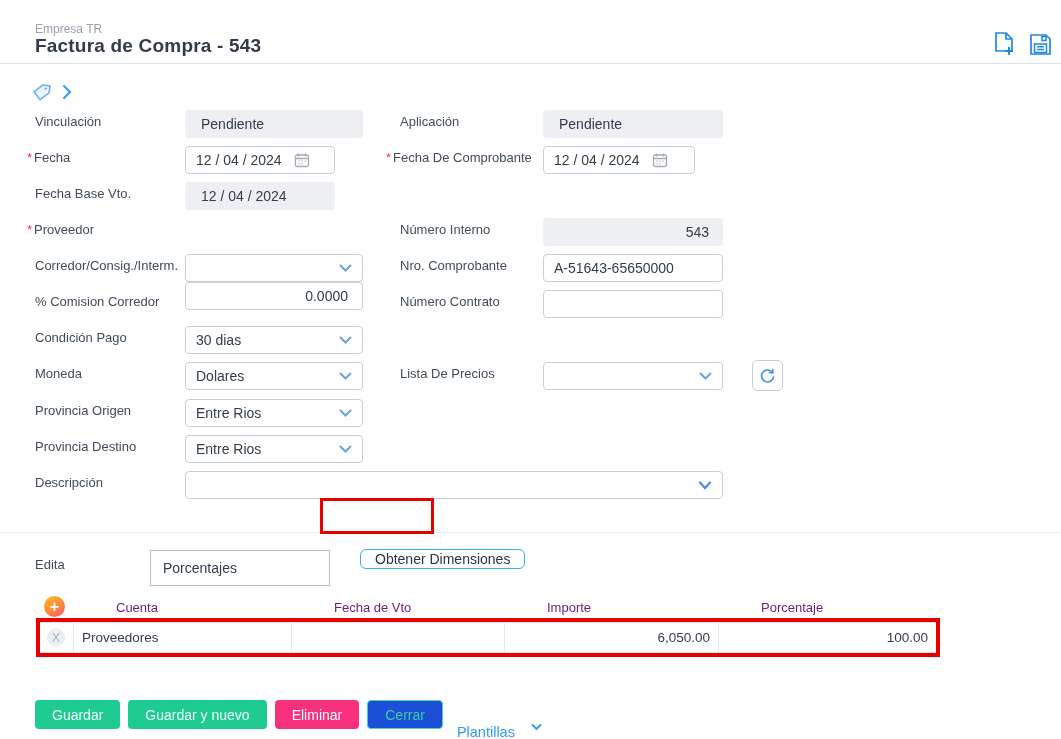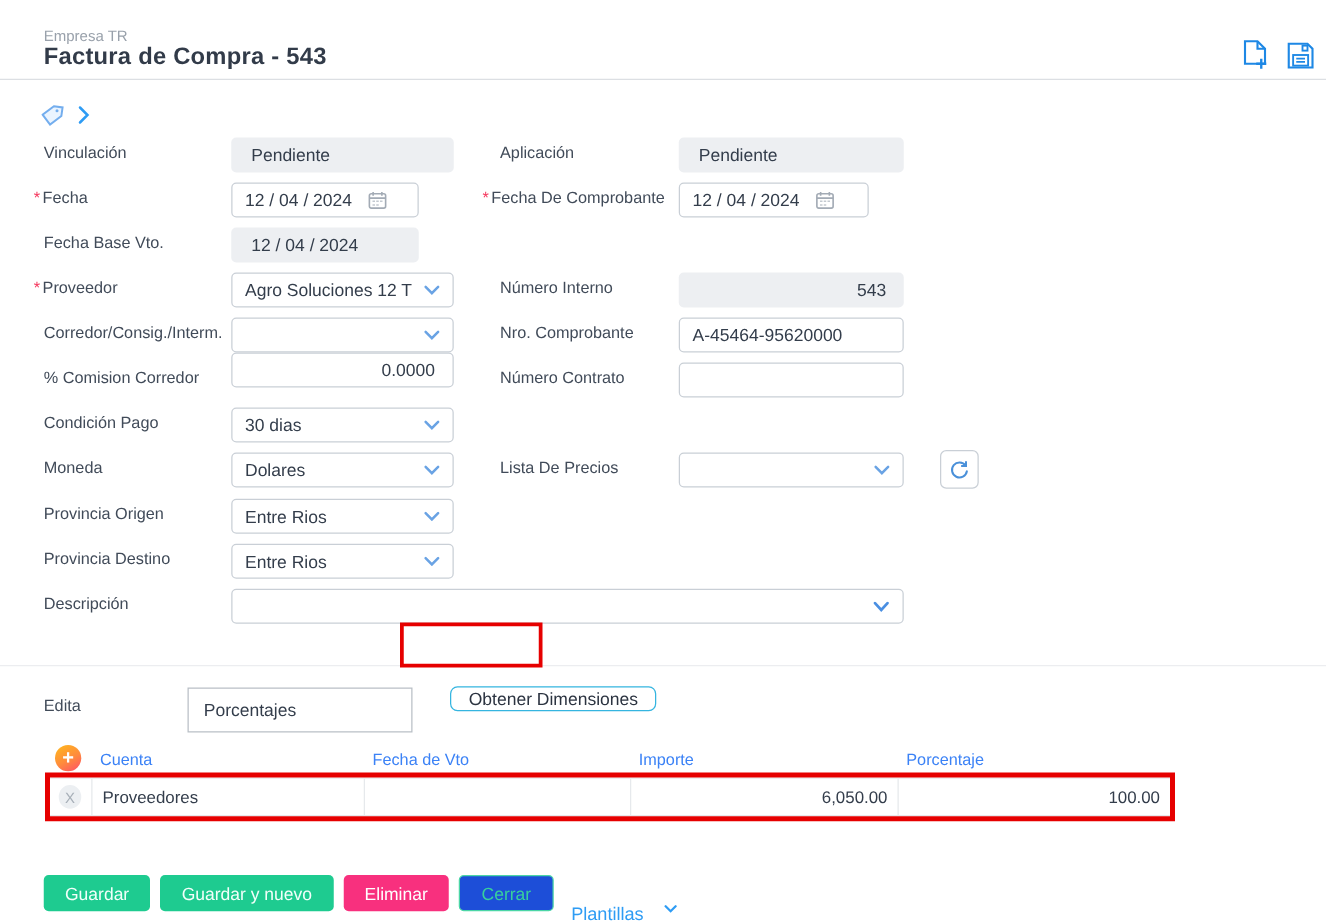--- a/index.html
+++ b/index.html
@@ -37,21 +37,21 @@
   
   .annot{position:absolute;border:3px solid #e60000;box-sizing:border-box;pointer-events:none;}
   
   .btn-outline-cyan{position:absolute;box-sizing:border-box;height:20px;border:1px solid #35b5e0;border-radius:6px;
        background:#fff;color:#2b3340;font-size:14px;display:flex;align-items:center;justify-content:center;
        padding:0 14px;cursor:pointer;font-family:inherit;}
   
   .plus-badge{position:absolute;width:21px;height:21px;border-radius:50%;
        background:linear-gradient(150deg,#ffb61e 5%,#ff8a3d 55%,#ff4d6b 100%);
        color:#fff;font-size:16px;font-weight:700;display:flex;align-items:center;justify-content:center;cursor:pointer;}
-  .th{position:absolute;font-size:13px;color:#3b82f6;}
+  .th{position:absolute;font-size:13px;color:#701a75;margin-left:36px;}
   .trow{position:absolute;left:38px;top:622px;width:899px;height:31px;display:flex;background:#fff;
        border:1px solid #e6e9ec;box-sizing:border-box;}
   .tcell{box-sizing:border-box;border-left:1px solid #e6e9ec;display:flex;align-items:center;
        font-size:13.5px;color:#333d4b;padding:0 8px;overflow:hidden;}
   .tcell:first-child{border-left:none;justify-content:center;}
   .tcell.num{justify-content:flex-end;padding-left:20px;}
   .x-badge{width:19px;height:19px;border-radius:50%;background:#eceff2;color:#a7afb8;font-size:12px;
        display:flex;align-items:center;justify-content:center;cursor:pointer;}
   
   .footer{position:absolute;left:35px;top:689px;display:flex;align-items:center;gap:8px;}
@@ -115,26 +115,20 @@
     </svg>
   </div>
 
   <div class="lbl" style="left:35px;top:186px">Fecha Base Vto.</div>
   <div class="fld disabled" style="left:185px;top:182px;width:150px">12 / 04 / 2024</div>
 
   <div class="lbl" style="left:27px;top:222px">
     <span class="req">*</span>
     <span>Proveedor</span>
   </div>
-  <div class="fld box" style="left:185px;top:218px;width:178px">
-    <span class="val">Agro Soluciones 12 T</span>
-    <svg class="chev" width="13" height="8" viewBox="0 0 13 8">
-      <path d="M1.5 1.5 l5 5 5 -5" fill="none" stroke="#6aa3e4" stroke-width="2" stroke-linecap="round"></path>
-    </svg>
-  </div>
 
   <div class="lbl" style="left:35px;top:258px">Corredor/Consig./Interm.</div>
   <div class="fld box" style="left:185px;top:254px;width:178px">
     <span class="val"></span>
     <svg class="chev" width="13" height="8" viewBox="0 0 13 8">
       <path d="M1.5 1.5 l5 5 5 -5" fill="none" stroke="#6aa3e4" stroke-width="2" stroke-linecap="round"></path>
     </svg>
   </div>
 
   <div class="lbl" style="left:35px;top:294px">% Comision Corredor</div>
@@ -193,21 +187,21 @@
       <rect x="1.5" y="3" width="13" height="11.5" rx="1.5" fill="none" stroke="#a3abb5" stroke-width="1.3"></rect>
       <path d="M4.5 1.5 v3 M11.5 1.5 v3 M1.5 6.5 h13" stroke="#a3abb5" stroke-width="1.3"></path>
       <path d="M4 9 h2 M7 9 h2 M10 9 h2 M4 12 h2 M7 12 h2" stroke="#c3c9d0" stroke-width="1.2"></path>
     </svg>
   </div>
 
   <div class="lbl" style="left:400px;top:222px">Número Interno</div>
   <div class="fld disabled right" style="left:543px;top:218px;width:180px">543</div>
 
   <div class="lbl" style="left:400px;top:258px">Nro. Comprobante</div>
-  <div class="fld box" style="left:543px;top:254px;width:180px">A-45464-95620000</div>
+  <div class="fld box" style="left:543px;top:254px;width:180px">A-51643-65650000</div>
 
   <div class="lbl" style="left:400px;top:294px">Número Contrato</div>
   <div class="fld box" style="left:543px;top:290px;width:180px"></div>
 
   <div class="lbl" style="left:400px;top:366px">Lista De Precios</div>
   <div class="fld box" style="left:543px;top:362px;width:180px">
     <span class="val"></span>
     <svg class="chev" width="13" height="8" viewBox="0 0 13 8">
       <path d="M1.5 1.5 l5 5 5 -5" fill="none" stroke="#6aa3e4" stroke-width="2" stroke-linecap="round"></path>
     </svg>

